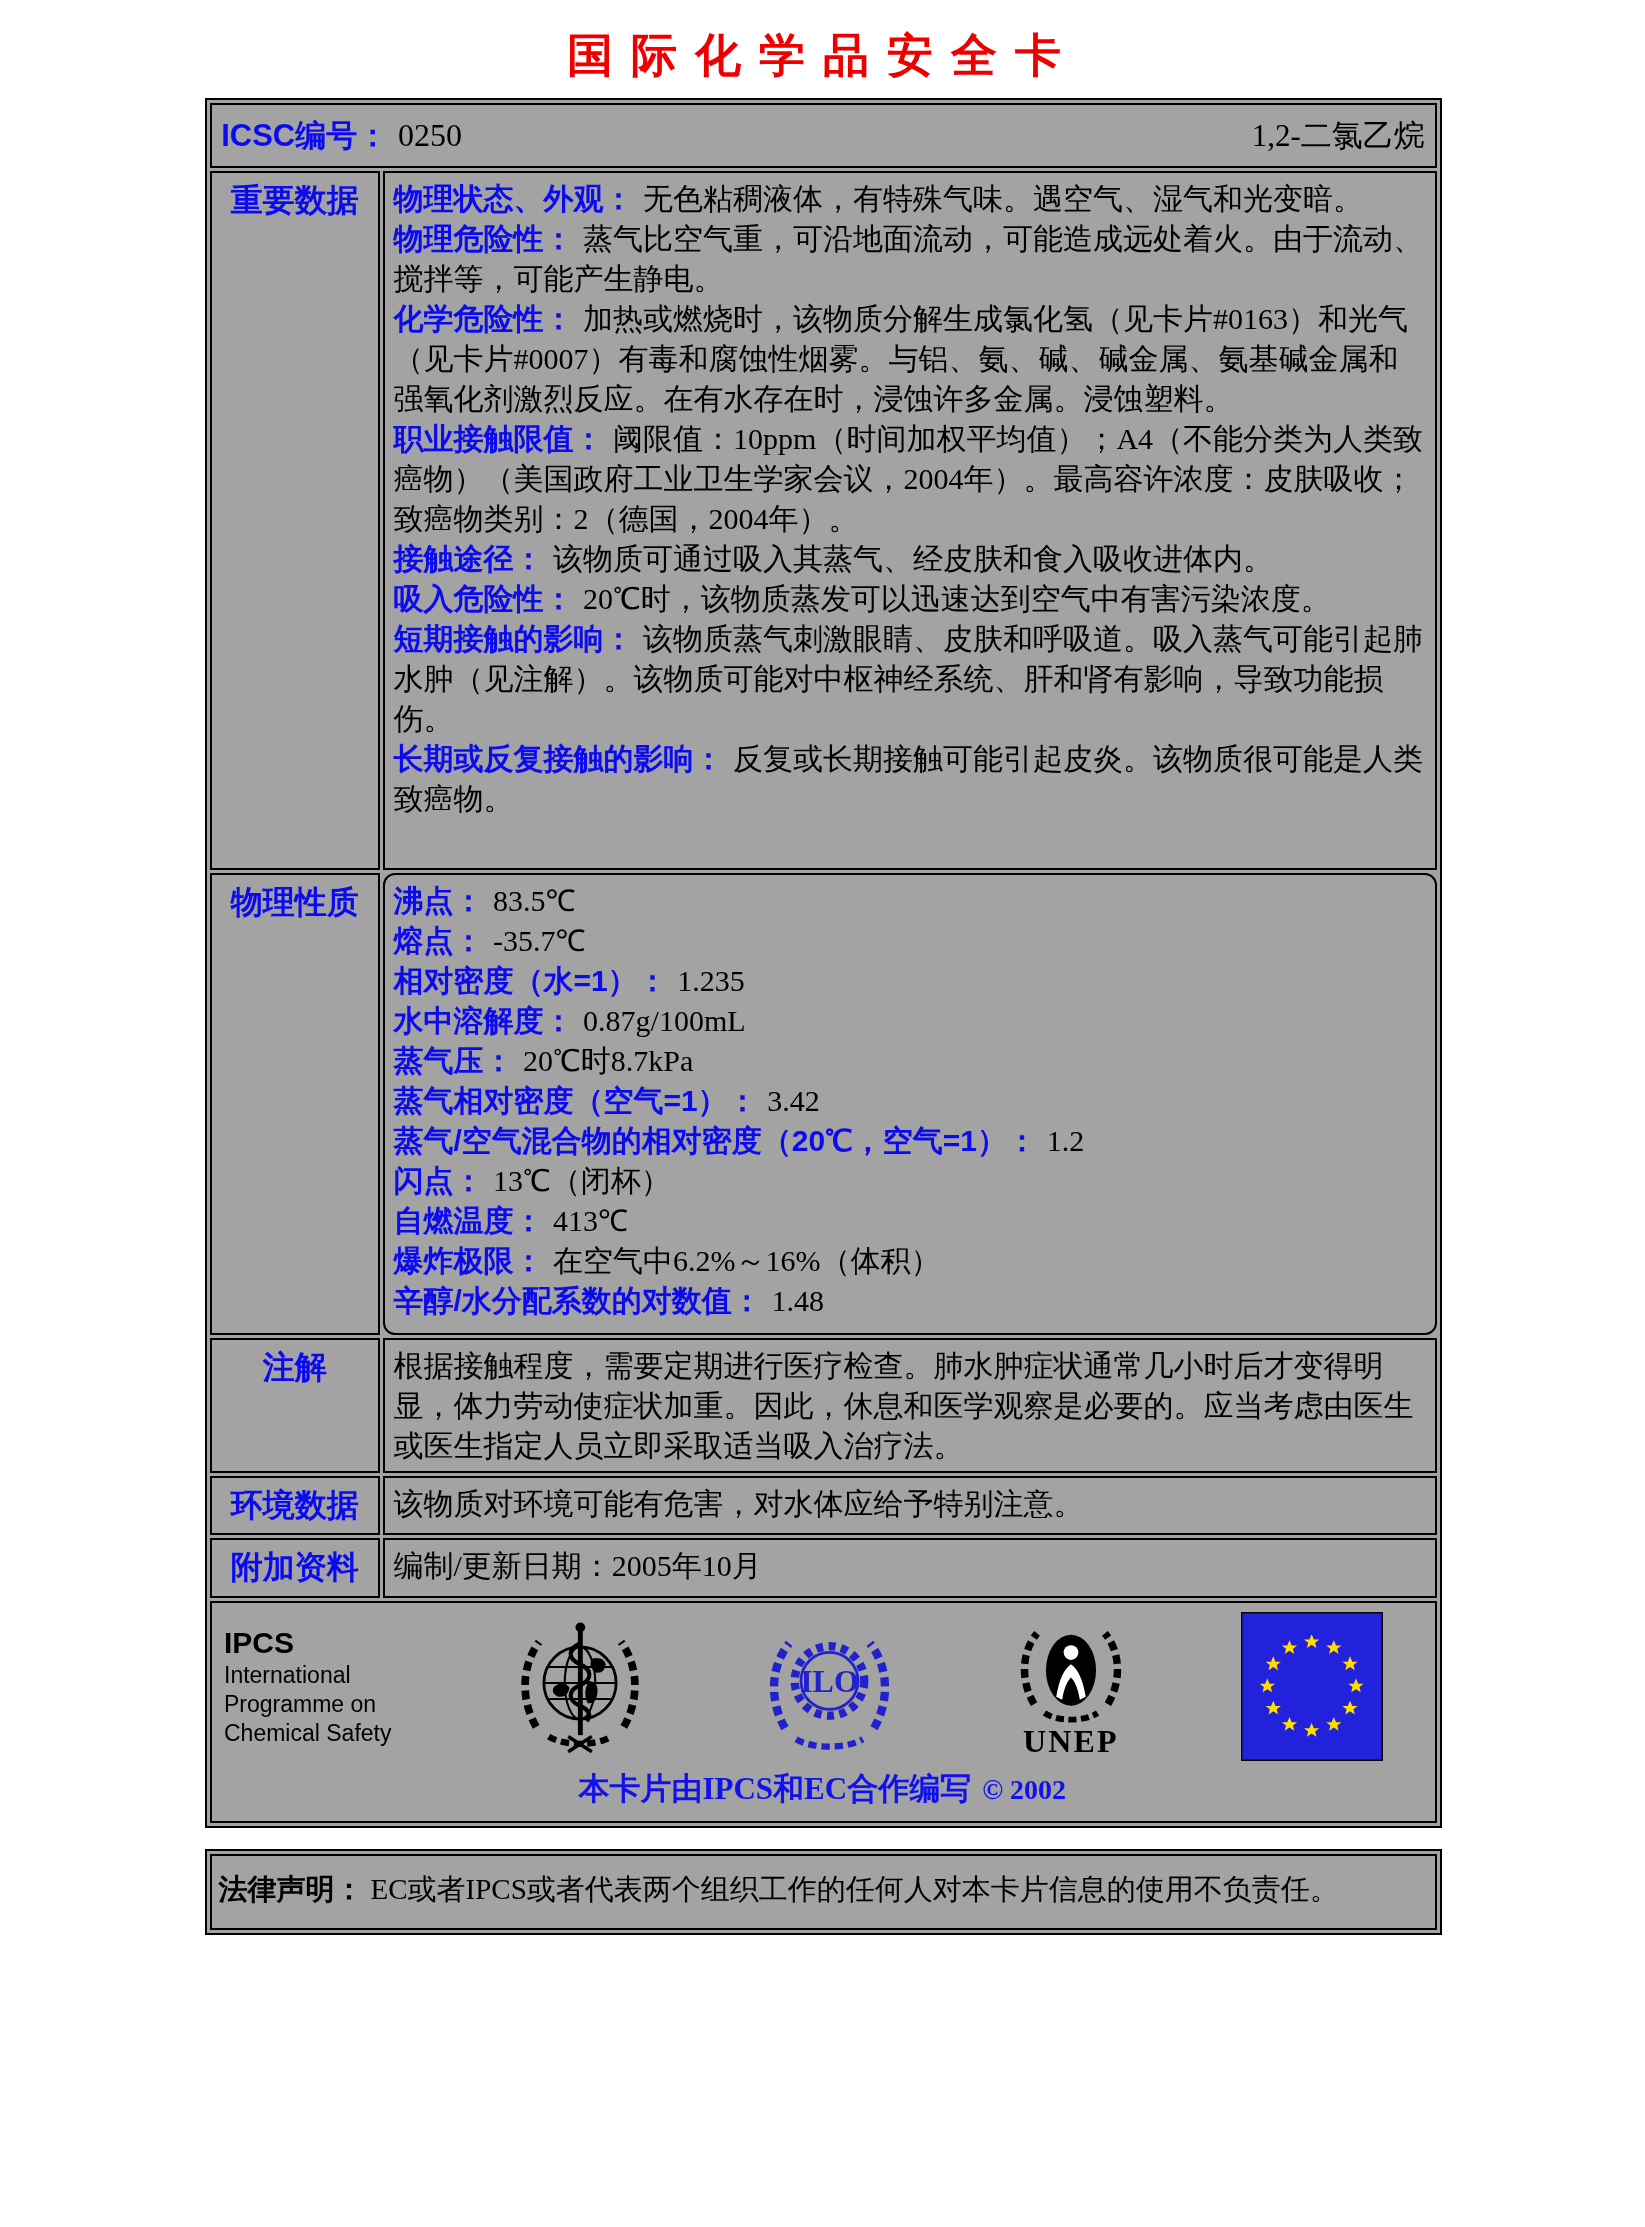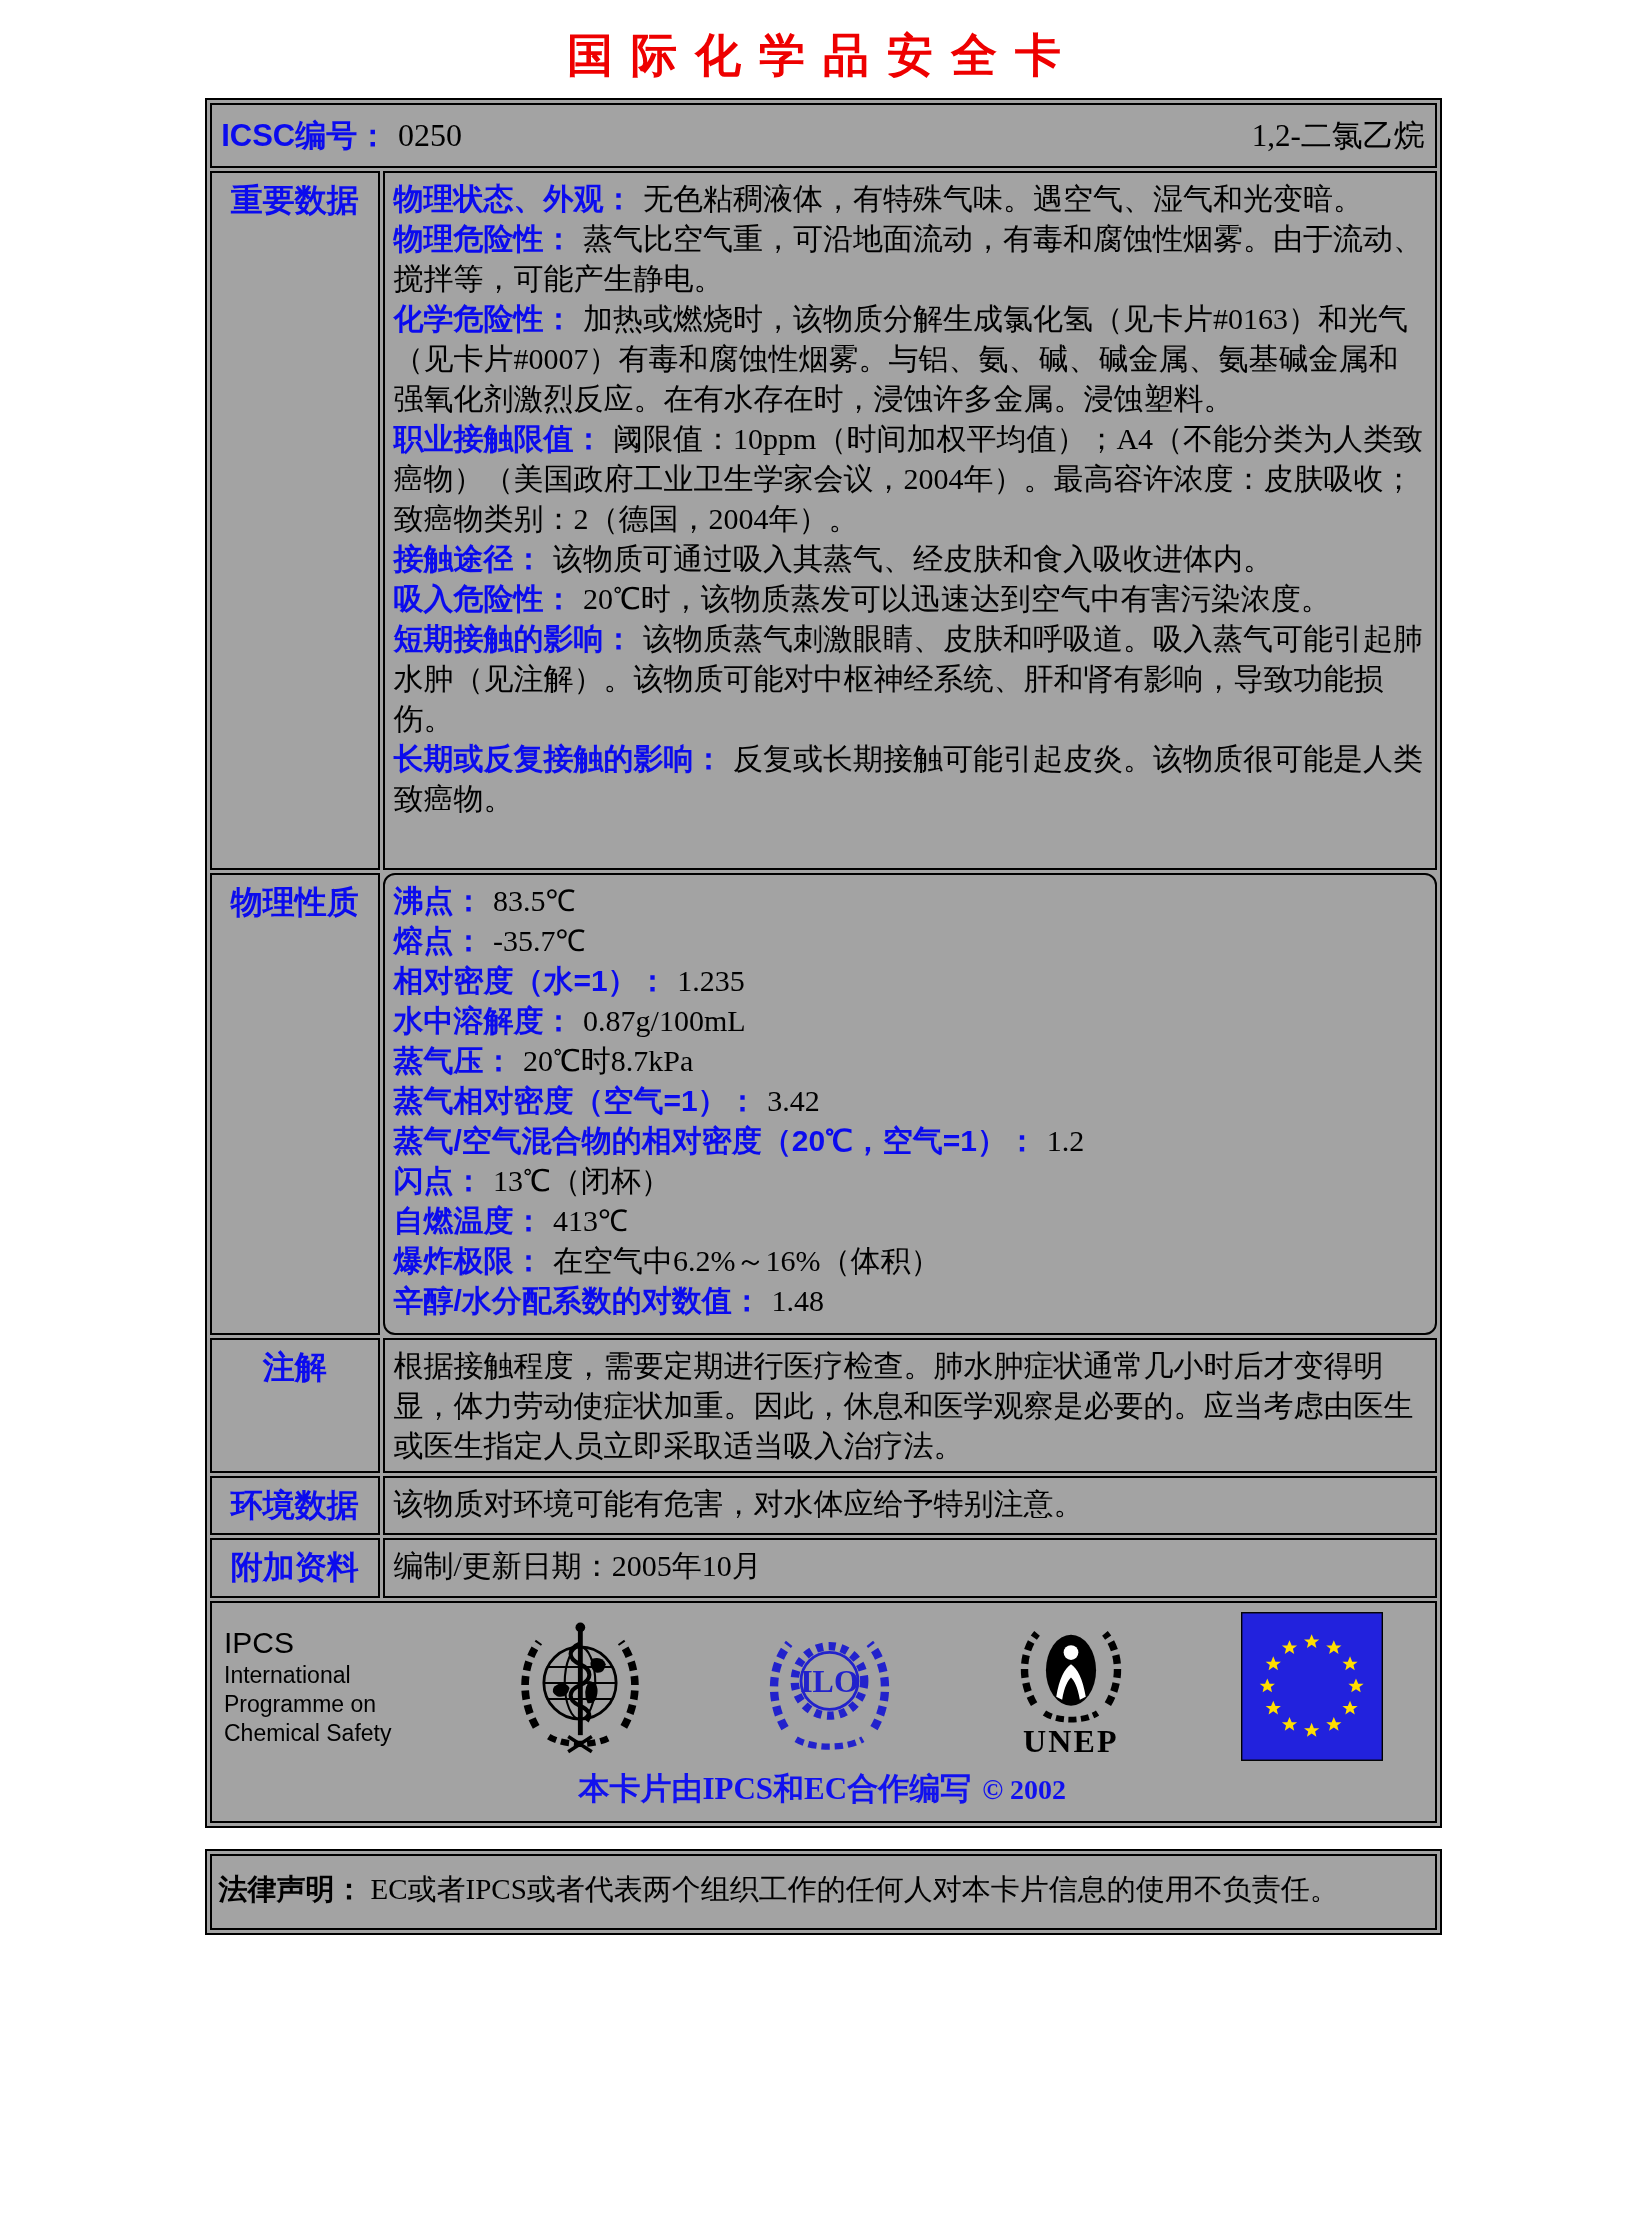--- a/index.html
+++ b/index.html
@@ -22,21 +22,21 @@
             font-family:"Liberation Sans",sans-serif; font-weight:bold; font-size:32px; padding:5.6px 2.8px; }
   td.content{ font-size:30px; line-height:40px; padding:5.6px 8.3px; }
   td.content .item{ display:block; }
   td.content .field{ font-size:30px; }
   td.pad-b-lg{ padding-bottom:49px; }
   td.pad-b-md{ padding-bottom:12.5px;border-radius:12px; }
   
   td.logocell{ padding:9.7px 14px 11px 12.5px; }
   .logos{ display:flex; align-items:center; justify-content:space-between; padding-right:38px; min-height:142px; }
   .ipcs{ font-family:"Liberation Sans",sans-serif; font-size:23px; line-height:29px; width:177px; }
-  .ipcs-title{ font-weight:normal; font-size:30px; line-height:36px; }
+  .ipcs-title{ font-weight:bold; font-size:30px; line-height:36px; }
   .unep-wrap{ text-align:center; }
   .unep-label{ font-family:"Liberation Serif",serif; font-weight:bold; font-size:32px; letter-spacing:2.1px; margin-top:-4.2px; }
   .credit{ text-align:center; color:#1111ee; font-family:"Liberation Serif",serif; font-weight:bold;
            font-size:31px; margin-top:7px; }
   .credit .copyright{ font-size:28px; margin-left:11px; }
   
   table.legal{ margin-top:21px; }
   td.legalcell{ padding:14px 8.3px 19.5px 7px; font-size:29px; line-height:38px; }
   .legal-label{ font-family:"Liberation Sans",sans-serif; font-weight:bold; color:#000; margin-right:7px; font-size:29px; }
 </style>
@@ -55,21 +55,21 @@
             <div><span class="field">ICSC编号：</span><span class="num">0250</span></div>
             <div class="chem">1,2-二氯乙烷</div>
           </div>
         </td>
       </tr>
 
       <tr>
         <td class="label">重要数据</td>
         <td class="content pad-b-lg">
             <div class="item"><span class="field">物理状态、外观：</span><span>无色粘稠液体，有特殊气味。遇空气、湿气和光变暗。</span></div>
-            <div class="item"><span class="field">物理危险性：</span><span>蒸气比空气重，可沿地面流动，有毒和腐蚀性烟雾。由于流动、搅拌等，可能产生静电。</span></div>
+            <div class="item"><span class="field">物理危险性：</span><span>蒸气比空气重，可沿地面流动，可能造成远处着火。由于流动、搅拌等，可能产生静电。</span></div>
             <div class="item"><span class="field">化学危险性：</span><span>加热或燃烧时，该物质分解生成氯化氢（见卡片#0163）和光气（见卡片#0007）有毒和腐蚀性烟雾。与铝、氨、碱、碱金属、氨基碱金属和强氧化剂激烈反应。在有水存在时，浸蚀许多金属。浸蚀塑料。</span></div>
             <div class="item"><span class="field">职业接触限值：</span><span>阈限值：10ppm（时间加权平均值）；A4（不能分类为人类致癌物）（美国政府工业卫生学家会议，2004年）。最高容许浓度：皮肤吸收；致癌物类别：2（德国，2004年）。</span></div>
             <div class="item"><span class="field">接触途径：</span><span>该物质可通过吸入其蒸气、经皮肤和食入吸收进体内。</span></div>
             <div class="item"><span class="field">吸入危险性：</span><span>20℃时，该物质蒸发可以迅速达到空气中有害污染浓度。</span></div>
             <div class="item"><span class="field">短期接触的影响：</span><span>该物质蒸气刺激眼睛、皮肤和呼吸道。吸入蒸气可能引起肺水肿（见注解）。该物质可能对中枢神经系统、肝和肾有影响，导致功能损伤。</span></div>
             <div class="item"><span class="field">长期或反复接触的影响：</span><span>反复或长期接触可能引起皮炎。该物质很可能是人类致癌物。</span></div>
           </td>
       </tr>
 
       <tr>

